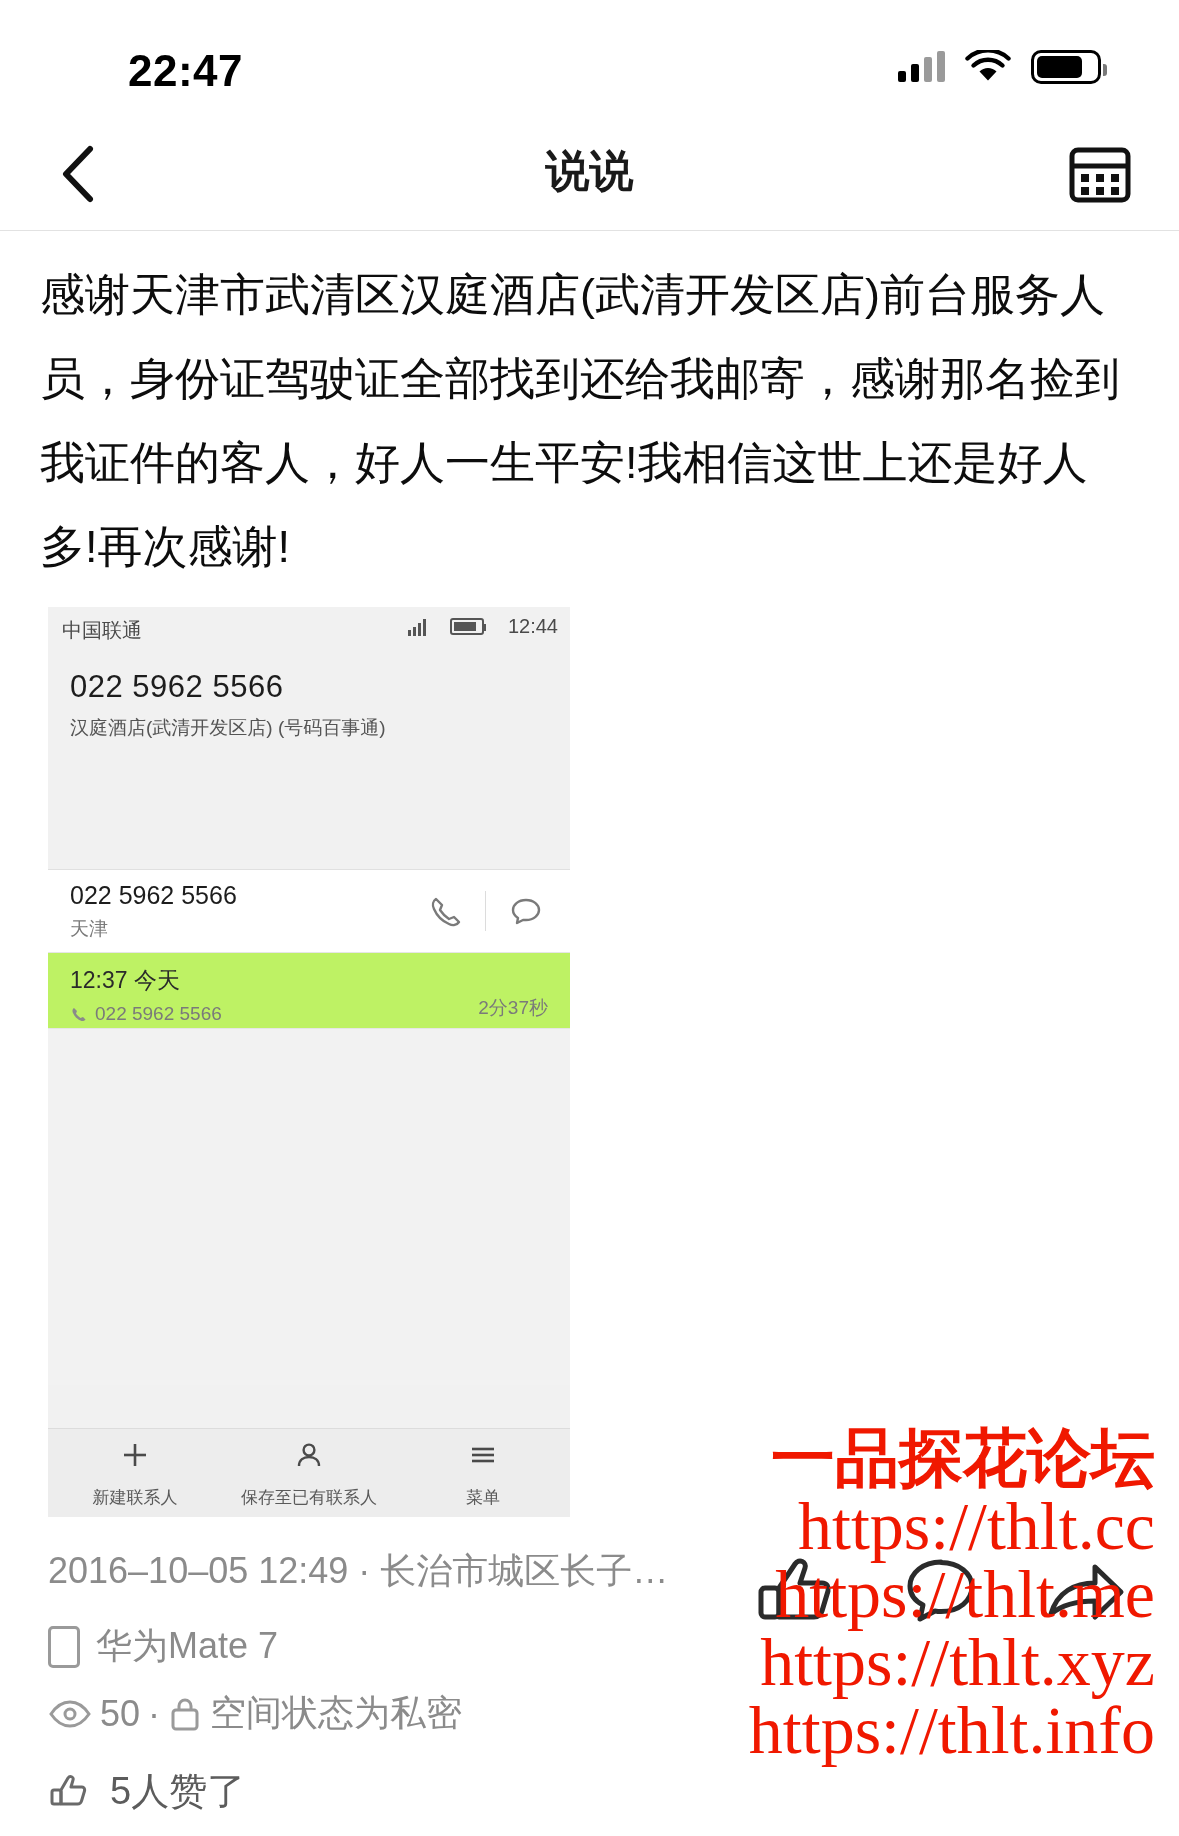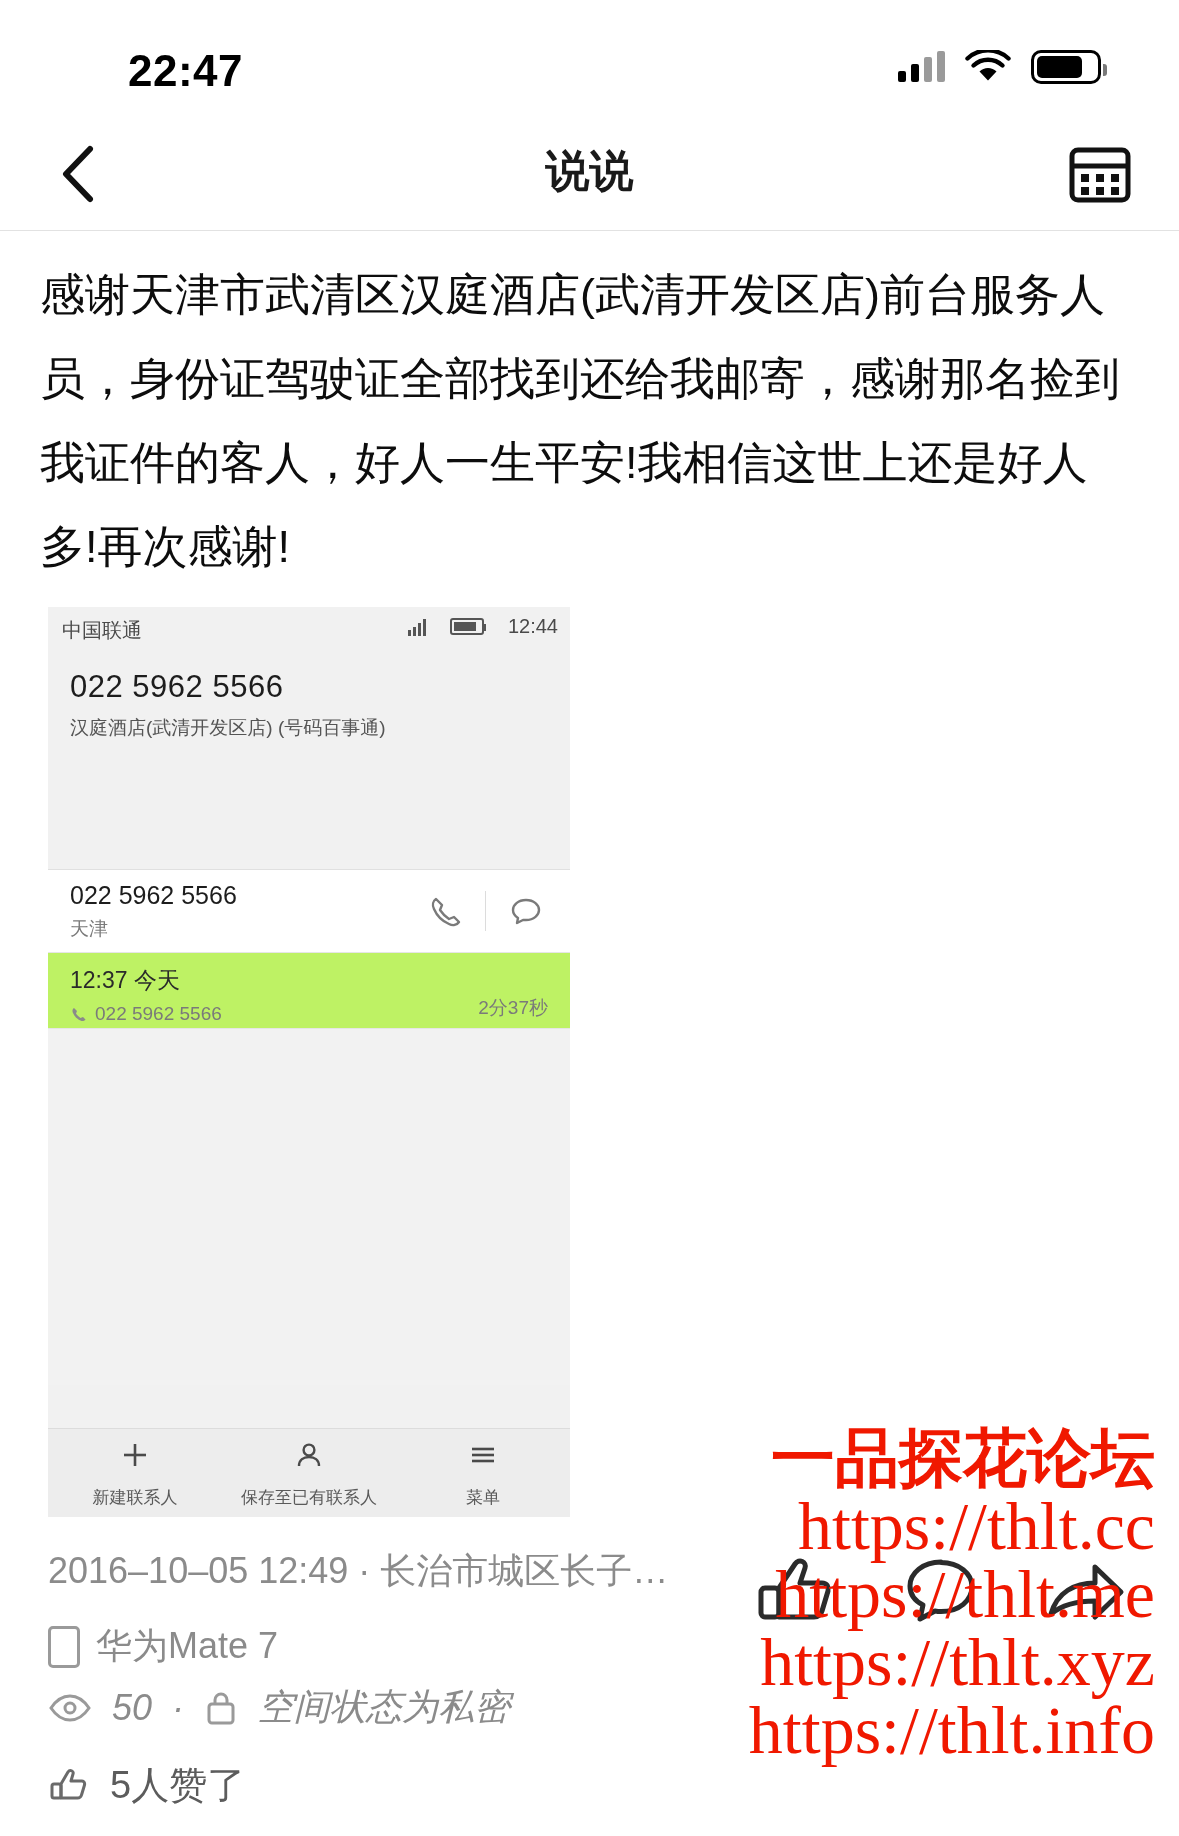--- a/index.html
+++ b/index.html
@@ -267,25 +267,24 @@
     font-size: 36px;
     color: #8b8b8b;
     margin-top: 26px;
     display: flex;
     align-items: center;
     gap: 16px;
   }
   .meta-line3 {
     font-size: 36px;
     color: #8b8b8b;
-    margin-top: 12px;
-    display: flex;
-    align-items: center;
-    gap: 20px;
-    font-style: italic;
+    margin-top: 18px;
+    display: flex;
+    align-items: center;
+    gap: 8px;
   }
   .meta-line4 {
     font-size: 38px;
     color: #5c5c5c;
     margin-top: 28px;
     display: flex;
     align-items: center;
     gap: 18px;
   }
   .phone-ico {

